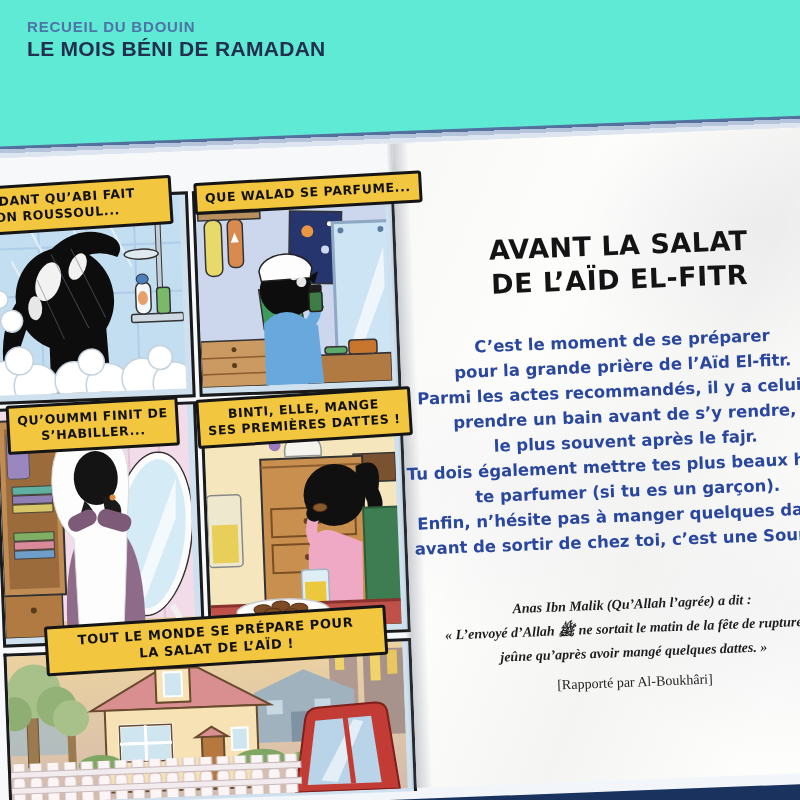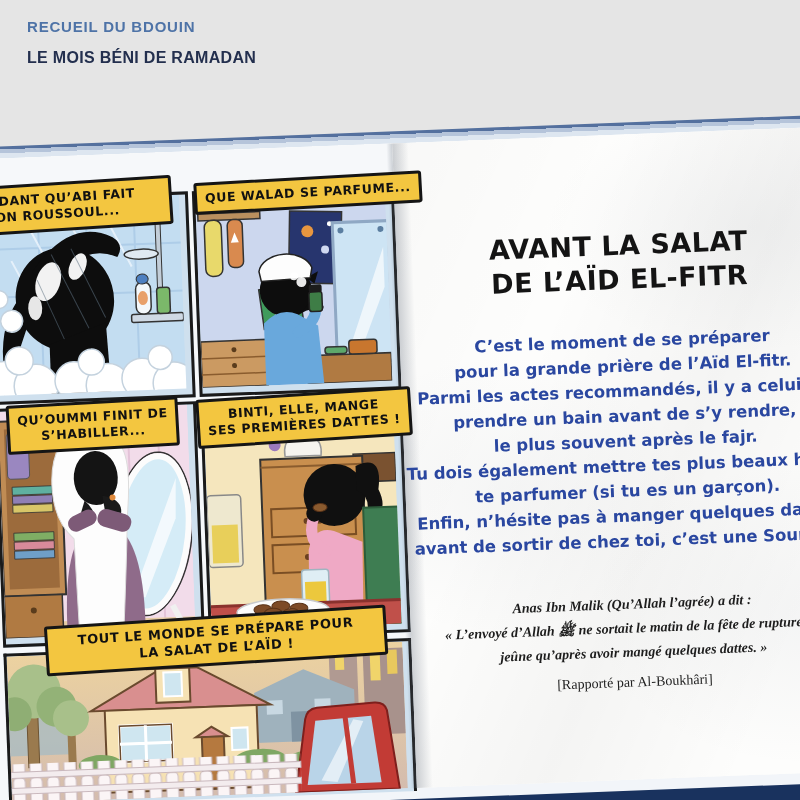--- a/index.html
+++ b/index.html
@@ -1,22 +1,22 @@
 <!DOCTYPE html>
 <html><head>
 <meta charset="utf-8">
 <style>
   html,body{margin:0;padding:0;}
   .stage{position:relative;width:800px;height:800px;overflow:hidden;
-         background:#e5e5e5;font-family:"Liberation Sans",sans-serif;}
+         background:#5eead4;font-family:"Liberation Sans",sans-serif;}
 
   
   .header{position:absolute;left:27px;top:18px;z-index:5;}
   .series{font-size:15px;font-weight:700;letter-spacing:.8px;color:#4e73a7;}
-  .title{font-size:16px;font-weight:800;letter-spacing:.3px;color:#232f4e;margin-top:14px;}
+  .title{font-size:21px;font-weight:800;letter-spacing:.3px;color:#232f4e;margin-top:2px;}
 
   
   .book{position:absolute;left:-40px;top:148px;width:910px;height:760px;
         transform:rotate(-2.2deg);transform-origin:0 0;}
   .cover-edge{position:absolute;left:-10px;top:648px;width:940px;height:160px;
         background:#19325e;}
   .pages-edge{position:absolute;left:0;top:0;width:920px;height:668px;
         background:linear-gradient(#54709e 0 3px,#b5c4da 3px 7px,#dde6f0 7px 12px,#f2f5f9 12px);}
   .spread{position:absolute;left:0;top:12px;width:910px;height:645px;background:#fcfcfb;}
 

